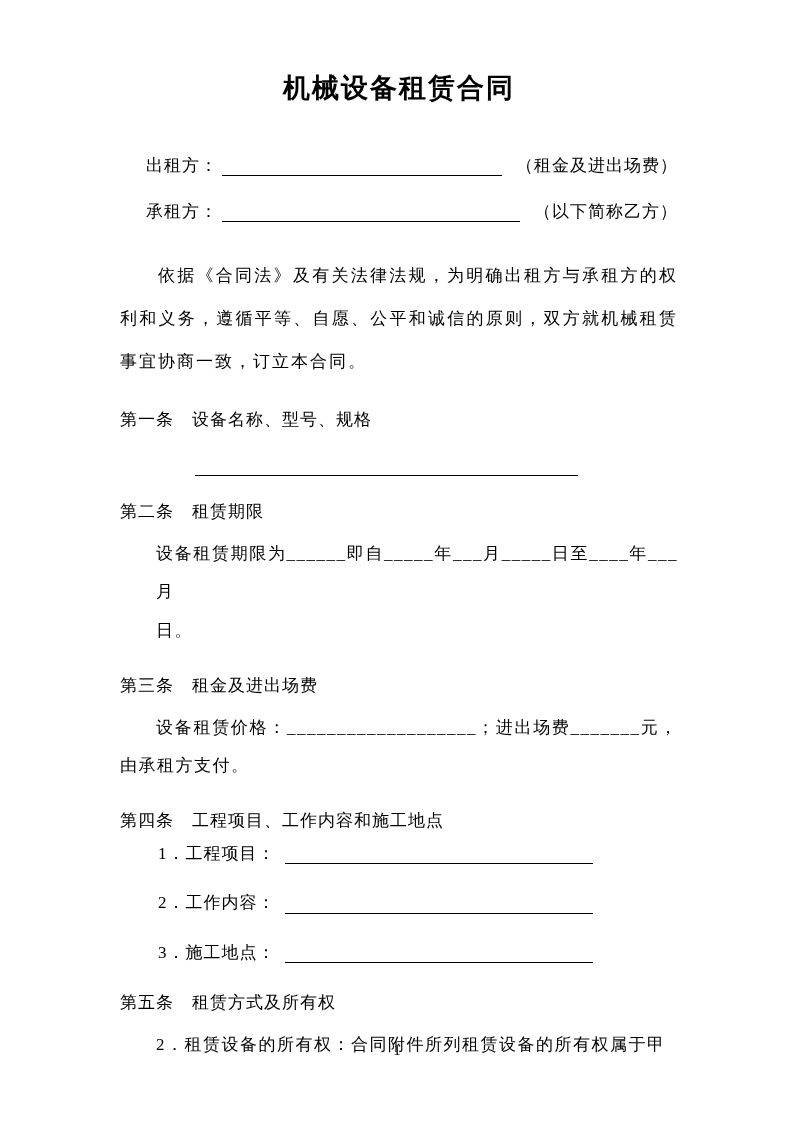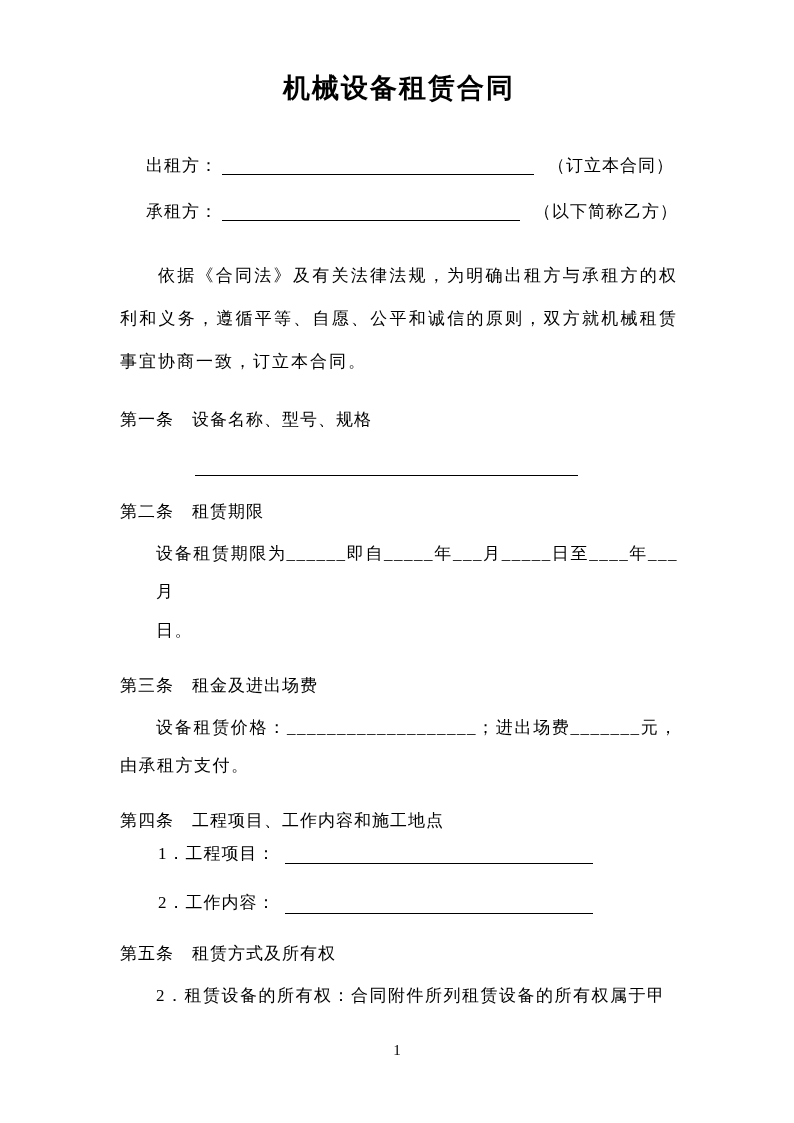--- a/index.html
+++ b/index.html
@@ -23,21 +23,21 @@
   .doc-title {
     font-family: "Liberation Sans", sans-serif;
     font-size: 27px;
     font-weight: bold;
     text-align: center;
     letter-spacing: 2px;
     margin: 0 0 48px 0;
   }
   .party-row {
     display: flex;
-    align-items: flex-start;
+    align-items: flex-end;
     padding-left: 26px;
     margin-bottom: 22px;
     letter-spacing: 1px;
     line-height: 1.4;
   }
   .party-label { white-space: nowrap; }
   .party-fill {
     flex: 1;
     max-width: 312px;
     border-bottom: 1.5px solid #000;
@@ -102,21 +102,21 @@
 </head>
 <body>
 
 <div class="page">
 
   <h1 class="doc-title">机械设备租赁合同</h1>
 
   <div class="party-row">
     <span class="party-label">出租方：</span>
     <span class="party-fill"></span>
-    <span class="party-note">（订立本合同）</span>
+    <span class="party-note">（租金及进出场费）</span>
   </div>
 
   <div class="party-row">
     <span class="party-label">承租方：</span>
     <span class="party-fill"></span>
     <span class="party-note">（以下简称乙方）</span>
   </div>
 
   <p class="preamble">依据《合同法》及有关法律法规，为明确出租方与承租方的权利和义务，遵循平等、自愿、公平和诚信的原则，双方就机械租赁事宜协商一致，订立本合同。</p>
 
@@ -134,19 +134,23 @@
 
   <h2 class="article-heading">第四条　工程项目、工作内容和施工地点</h2>
   <div class="numbered-item">
     <span class="item-label">1．工程项目：</span>
     <span class="item-fill"></span>
   </div>
   <div class="numbered-item">
     <span class="item-label">2．工作内容：</span>
     <span class="item-fill"></span>
   </div>
+  <div class="numbered-item">
+    <span class="item-label">3．施工地点：</span>
+    <span class="item-fill"></span>
+  </div>
 
   <h2 class="article-heading">第五条　租赁方式及所有权</h2>
   <p class="article-body first-indent">2．租赁设备的所有权：合同附件所列租赁设备的所有权属于甲</p>
 
   <div class="page-number">1</div>
 
 </div>
 
 </body></html>

